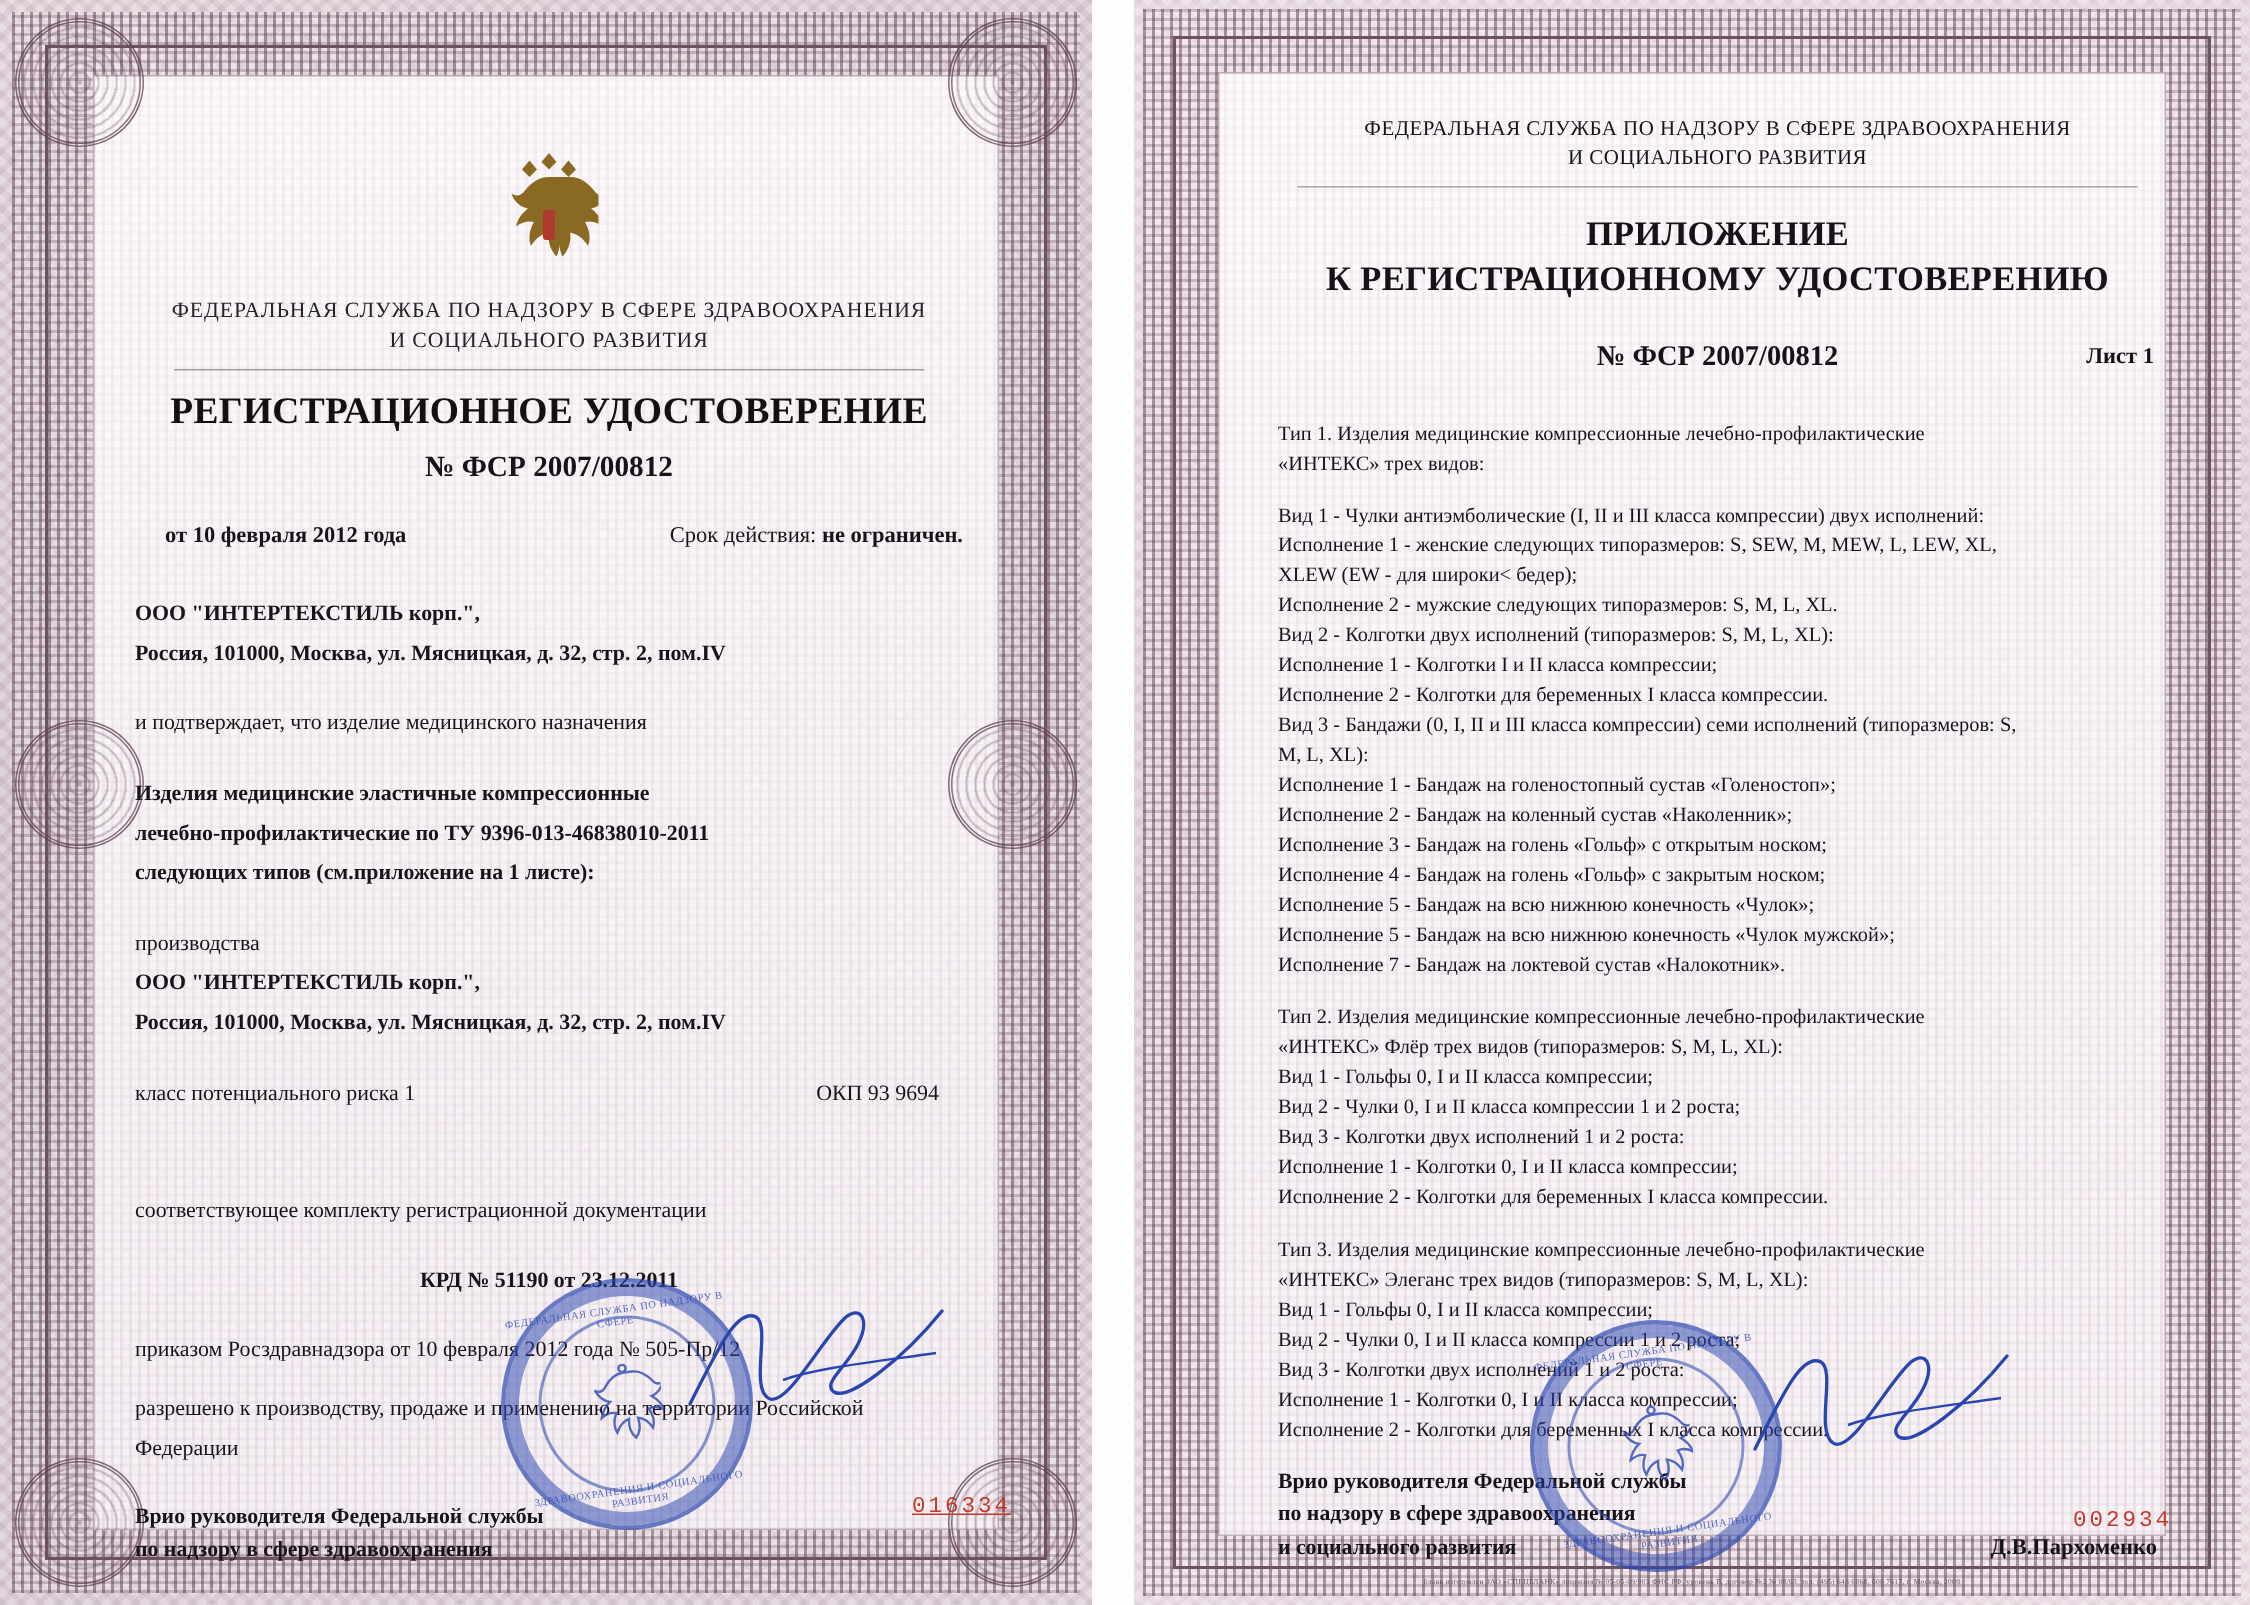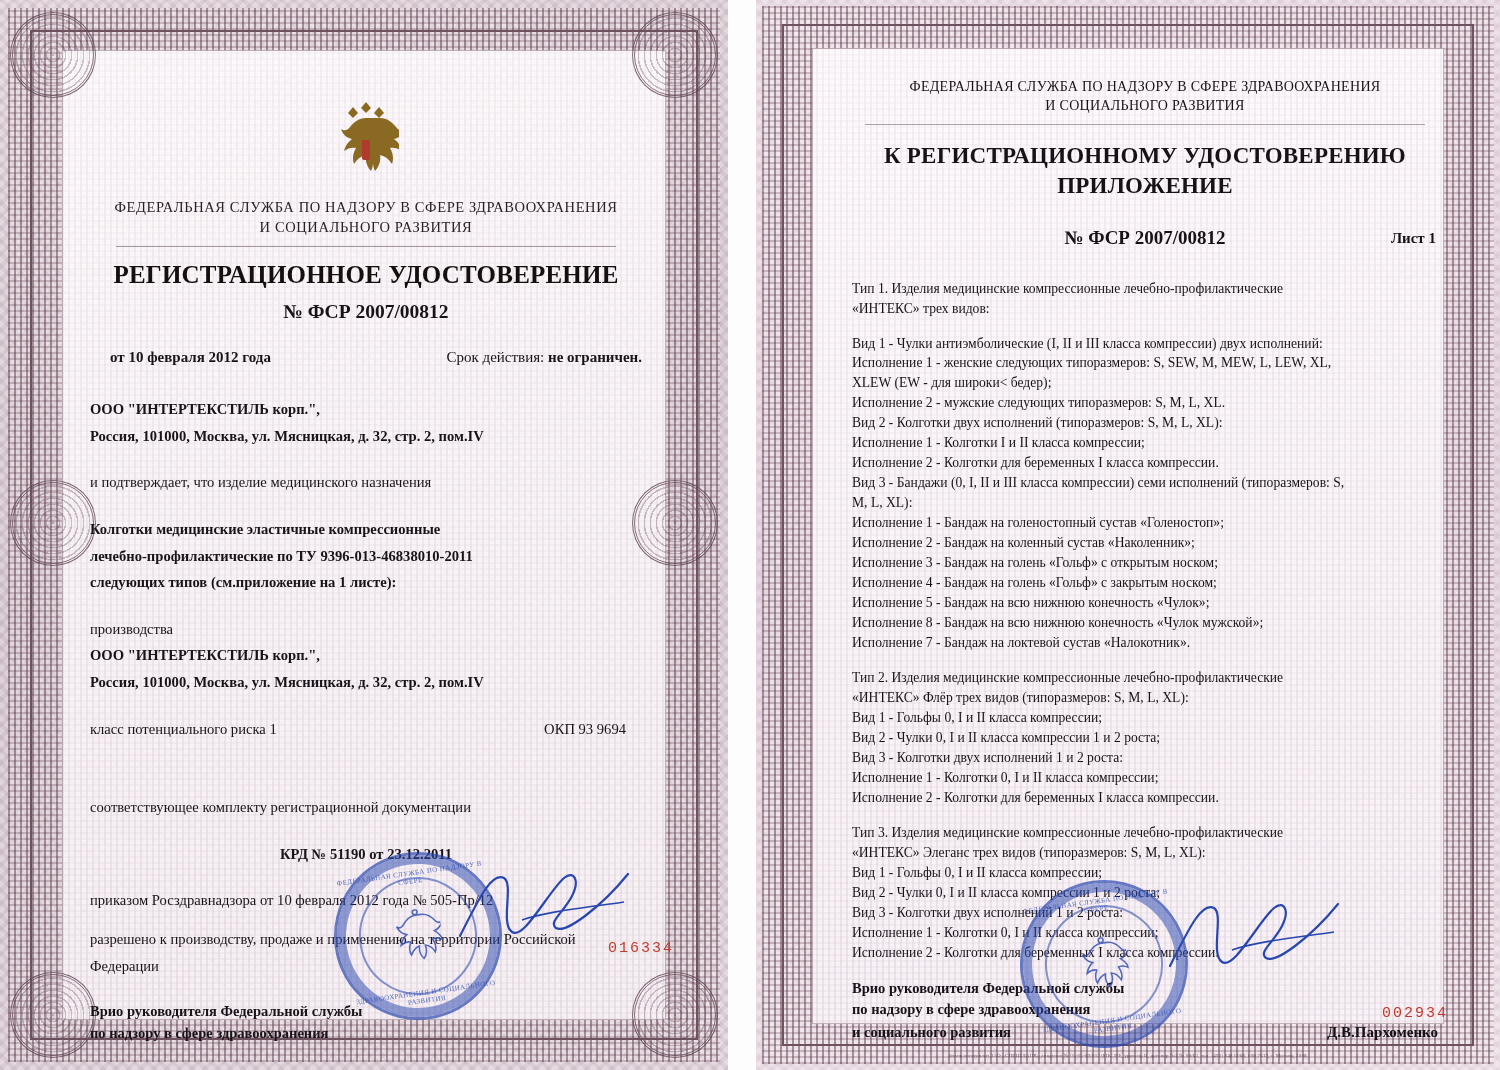--- a/index.html
+++ b/index.html
@@ -261,21 +261,21 @@
           <b>не ограничен.</b>
         </span>
       </div>
 
       <div class="l-body">
         <p class="bold indent">ООО "ИНТЕРТЕКСТИЛЬ корп.",</p>
         <p class="bold indent">Россия, 101000, Москва, ул. Мясницкая, д. 32, стр. 2, пом.IV</p>
         <div class="sp-20"></div>
         <p class="indent">и подтверждает, что изделие медицинского назначения</p>
         <div class="sp-20"></div>
-        <p class="bold indent">Колготки медицинские эластичные компрессионные</p>
+        <p class="bold indent">Изделия медицинские эластичные компрессионные</p>
         <p class="bold indent">лечебно-профилактические по ТУ 9396-013-46838010-2011</p>
         <p class="bold indent">следующих типов (см.приложение на 1 листе):</p>
         <div class="sp-20"></div>
         <p class="indent">производства</p>
         <p class="bold indent">ООО "ИНТЕРТЕКСТИЛЬ корп.",</p>
         <p class="bold indent">Россия, 101000, Москва, ул. Мясницкая, д. 32, стр. 2, пом.IV</p>
         <div class="sp-20"></div>
         <div class="okp-row indent">
           <span>класс потенциального риска 1</span>
           <span>ОКП 93 9694</span>
@@ -310,38 +310,38 @@
         </g>
           </svg>
       </div>
     </div>
     <div class="signature" style="left:452px; top:862px;">
       <svg viewBox="0 0 190 90" width="190" height="90">
         <path d="M8 74 C28 34, 40 10, 52 16 C62 22, 48 62, 60 70 C72 78, 96 30, 112 16 C122 8, 128 18, 120 34 C112 50, 96 60, 104 66 C114 72, 150 44, 176 12" fill="none" stroke="#2846af" stroke-width="2.2" stroke-linecap="round"></path>
         <path d="M70 58 C92 50, 130 46, 172 40" fill="none" stroke="#2846af" stroke-width="1.6"></path>
       </svg>
     </div>
-    <div class="serial" style="left:608px; top:940px;">016334</div>
+    <div class="serial" style="left:608px; top:996px;text-decoration:underline;">016334</div>
   </div>
 
   <div class="cert cert-right">
     <div class="frame-band" style="left:6px;top:6px;right:6px;bottom:6px;"></div>
     <div class="frame-outer" style="left:26px;top:24px;width:692px;height:1022px;"></div>
     <div class="inner-paper" style="left:56px;top:48px;width:632px;height:976px;"></div>
 
     <div class="r-content">
       <div class="r-hdr">
         <div>ФЕДЕРАЛЬНАЯ СЛУЖБА ПО НАДЗОРУ В СФЕРЕ ЗДРАВООХРАНЕНИЯ</div>
         <div>И СОЦИАЛЬНОГО РАЗВИТИЯ</div>
       </div>
       <div class="r-rule"></div>
 
       <div class="r-title">
+        <div>ПРИЛОЖЕНИЕ</div>
         <div>К РЕГИСТРАЦИОННОМУ УДОСТОВЕРЕНИЮ</div>
-        <div>ПРИЛОЖЕНИЕ</div>
       </div>
 
       <div class="r-numrow">
         <span class="r-number">№ ФСР 2007/00812</span>
         <span class="r-sheet">Лист 1</span>
       </div>
 
       <div class="r-body">
 
         <div class="blk">
@@ -357,21 +357,21 @@
           <p>Вид 2 - Колготки двух исполнений (типоразмеров: S, M, L, XL):</p>
           <p>Исполнение 1 - Колготки I и II класса компрессии;</p>
           <p>Исполнение 2 - Колготки для беременных I класса компрессии.</p>
           <p>Вид 3 - Бандажи (0, I, II и III класса компрессии) семи исполнений (типоразмеров: S,</p>
           <p>M, L, XL):</p>
           <p>Исполнение 1 - Бандаж на голеностопный сустав «Голеностоп»;</p>
           <p>Исполнение 2 - Бандаж на коленный сустав «Наколенник»;</p>
           <p>Исполнение 3 - Бандаж на голень «Гольф» с открытым носком;</p>
           <p>Исполнение 4 - Бандаж на голень «Гольф» с закрытым носком;</p>
           <p>Исполнение 5 - Бандаж на всю нижнюю конечность «Чулок»;</p>
-          <p>Исполнение 8 - Бандаж на всю нижнюю конечность «Чулок мужской»;</p>
+          <p>Исполнение 5 - Бандаж на всю нижнюю конечность «Чулок мужской»;</p>
           <p>Исполнение 7 - Бандаж на локтевой сустав «Налокотник».</p>
         </div>
 
         <div class="blk">
           <p>Тип 2. Изделия медицинские компрессионные лечебно-профилактические</p>
           <p>«ИНТЕКС» Флёр трех видов (типоразмеров: S, M, L, XL):</p>
           <p>Вид 1 - Гольфы 0, I и II класса компрессии;</p>
           <p>Вид 2 - Чулки 0, I и II класса компрессии 1 и 2 роста;</p>
           <p>Вид 3 - Колготки двух исполнений 1 и 2 роста:</p>
           <p>Исполнение 1 - Колготки 0, I и II класса компрессии;</p>

